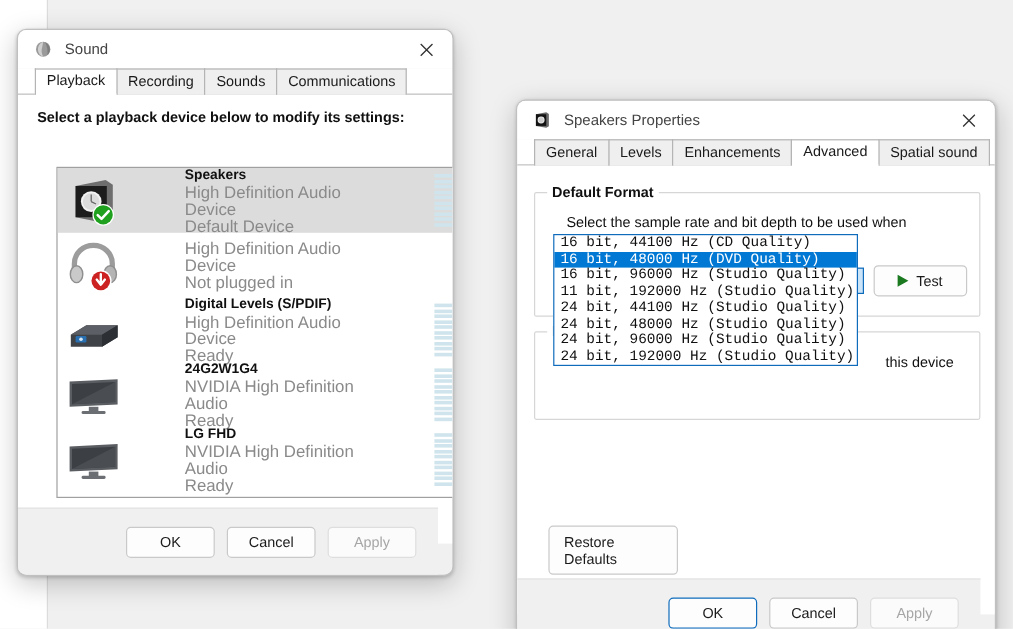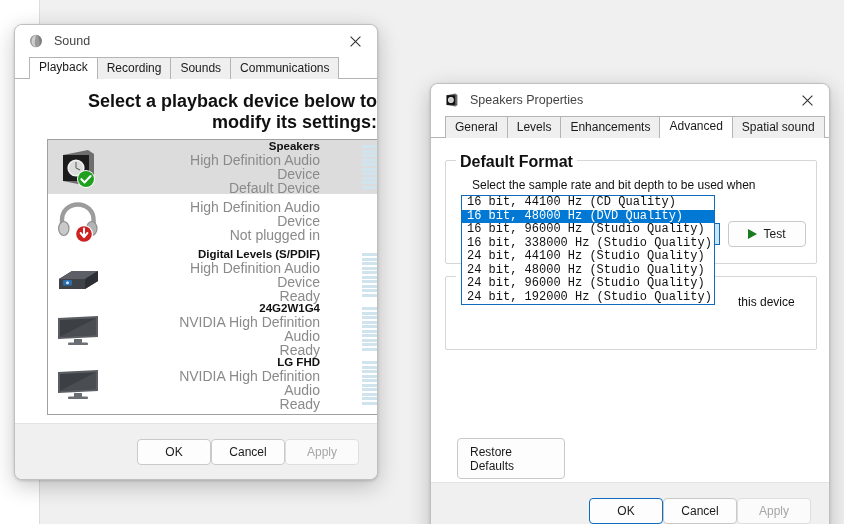--- a/index.html
+++ b/index.html
@@ -71,23 +71,23 @@
     padding-top:2px; padding-bottom:4px;
     margin-top:-2px;
   }
   .tab.active::after{
     content:""; position:absolute; left:0; right:0; bottom:-1px; height:2px; background:#ffffff;
   }
 
   .tabpage { background:#ffffff; position:relative; }
 
   
-  #sound-window { left:14px; top:24px; width:364px; height:456px;text-align:right; }
+  #sound-window { left:14px; top:24px; width:364px; height:456px; }
   #sound-tabpage { height:374px; }
-  .section-label { font-size:18px; color:#101010; padding:12px 0 0 16px; font-weight:bold; }
+  .section-label { font-size:12px; color:#101010; padding:12px 0 0 16px; font-weight:bold; }
 
   #device-list {
     position:absolute; left:32px; top:60px; width:356px; height:276px;
     background:#fff; border:1px solid #a0a0a0; overflow:hidden;
   }
   .device-row {
     display:flex; align-items:center;
     height:54px; padding-left:6px;
     position:relative;
     gap:42px;
@@ -119,40 +119,40 @@
     border-radius:4px;
     height:24px;
     padding:0 12px;
     cursor:default;
     display:inline-flex; align-items:center; justify-content:center;
   }
   .btn.disabled { color:#a6a6a6; background:#fbfbfb; border-color:#dedede; }
   .btn.focused { border:1.6px solid #0f6cbd; }
 
   .dialog-footer {
-    position:absolute; left:0; right:0; bottom:0; height:56px;
+    position:absolute; left:0; right:12px; bottom:0; height:56px;
     background:#f0f0f0; border-top:1px solid #e3e3e3;
     display:flex; align-items:center; justify-content:flex-end;
-    padding-right:18px; 
+    padding-right:18px; gap:10px;
   }
   .dialog-footer .btn { width:74px; height:26px; }
 
   
   #props-window { left:430px; top:40px; width:400px; height:456px;margin-top:43px; }
   #props-tabpage { height:374px; }
 
   .groupbox {
     position:absolute;
     border:1px solid #d6d6d6;
     border-radius:2px;
   }
   .groupbox > .gb-title {
     position:absolute; top:-8px; left:10px;
     background:#ffffff; padding:0 4px;
-    font-size:16px; color:#101010; font-weight:bold;
+    font-size:12px; color:#101010; font-weight:bold;
   }
   .gb-desc { font-size:12px; color:#101010; line-height:17px; }
 
   #format-combo {
     position:absolute; left:26px; top:62px; width:248px; height:22px;
     background:#cce4f7; border:1px solid #0f6cbd;
     display:flex; align-items:center;
     padding:0 6px; font-size:12px; color:#101010;
   }
   #format-combo .chev { margin-left:auto; color:#444; font-size:10px; }
@@ -445,18 +445,18 @@
     <div class="btn focused">OK</div>
     <div class="btn">Cancel</div>
     <div class="btn disabled">Apply</div>
   </div>
 </div>
 
 <div id="format-dropdown">
   <div class="opt">16 bit, 44100 Hz (CD Quality)</div>
   <div class="opt sel">16 bit, 48000 Hz (DVD Quality)</div>
   <div class="opt">16 bit, 96000 Hz (Studio Quality)</div>
-  <div class="opt">16 bit, 338000 Hz (Studio Quality)</div>
+  <div class="opt">11 bit, 192000 Hz (Studio Quality)</div>
   <div class="opt">24 bit, 44100 Hz (Studio Quality)</div>
   <div class="opt">24 bit, 48000 Hz (Studio Quality)</div>
   <div class="opt">24 bit, 96000 Hz (Studio Quality)</div>
   <div class="opt">24 bit, 192000 Hz (Studio Quality)</div>
 </div>
 
 </body></html>

